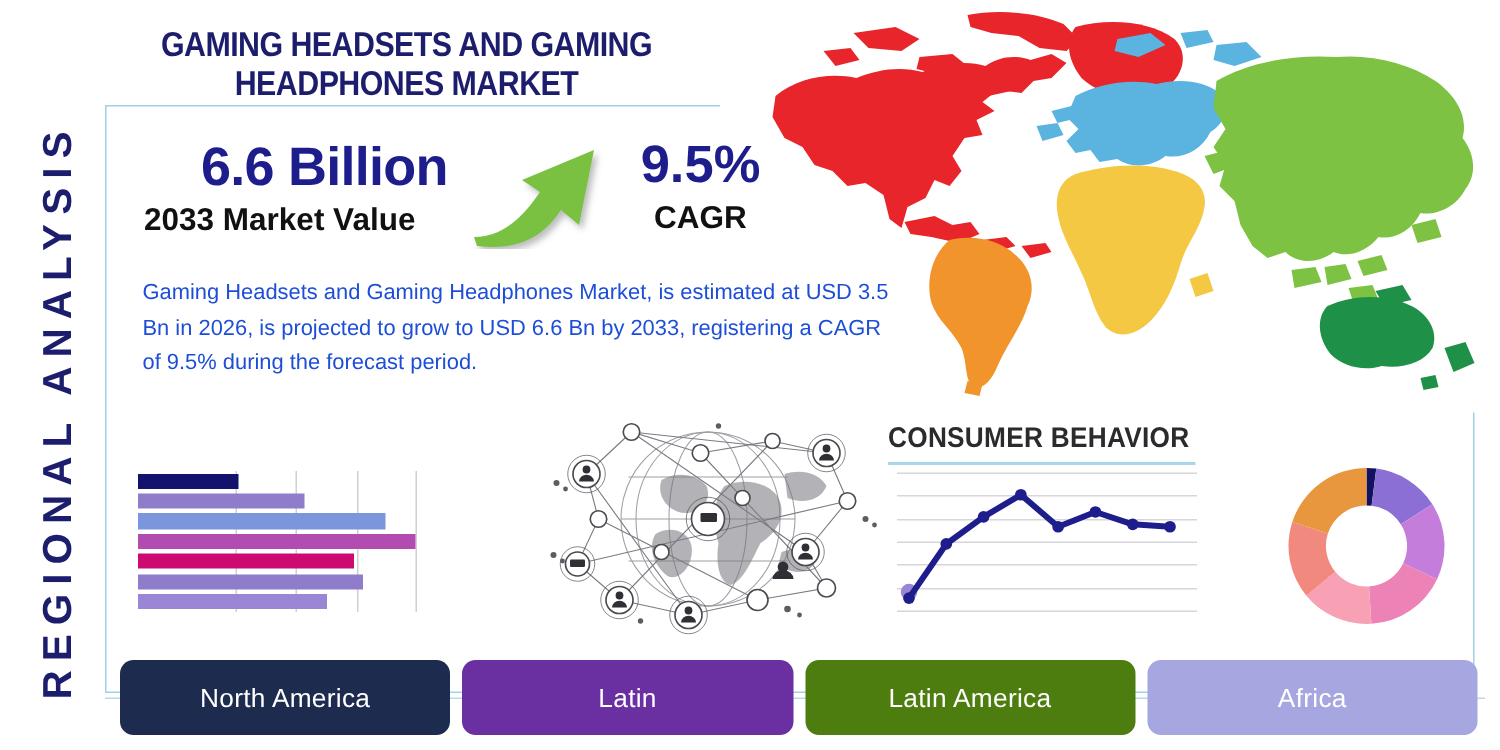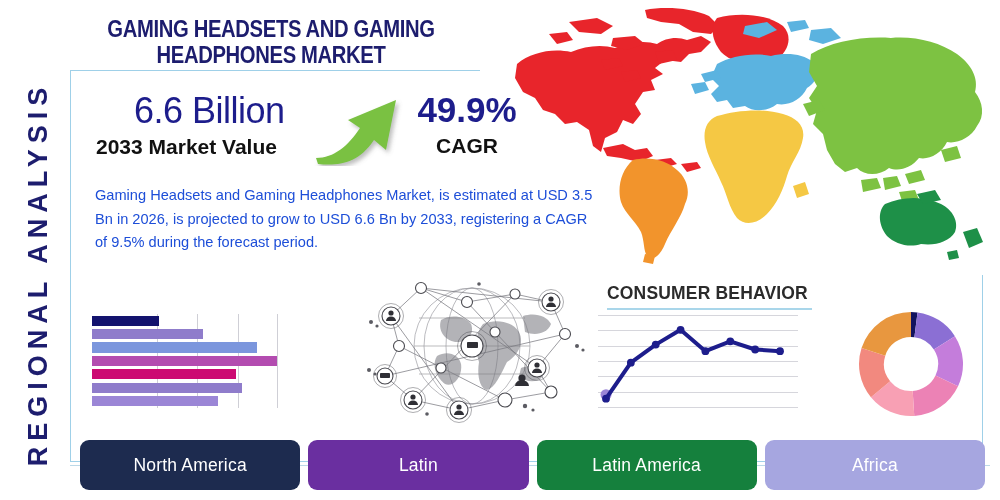--- a/index.html
+++ b/index.html
@@ -39,21 +39,21 @@
   }
   .frame-mask{
     position:absolute;left:480px;top:60px;width:515px;height:215px;
     background:#fff;
   }
 
   
   .kpi{position:absolute;left:96px;top:92px;width:400px;height:76px;}
   .kpi-big{
     position:absolute;left:38px;top:-2px;
-    font-size:36px;font-weight:400;color:#1d1d8c;
+    font-size:36px;font-weight:700;color:#1d1d8c;
     font-family:"Liberation Sans Narrow","Liberation Sans",sans-serif;
     letter-spacing:-0.5px;
     text-align:right;
   }
   .kpi-sub{
     position:absolute;left:0px;top:43px;
     font-size:21px;font-weight:700;color:#111;
     font-family:"Liberation Sans Narrow","Liberation Sans",sans-serif;
   }
   .kpi2{position:absolute;left:402px;top:92px;width:130px;text-align:center;}
@@ -139,21 +139,21 @@
       <defs>
         <filter id="sh" x="-30%" y="-30%" width="180%" height="180%">
           <feDropShadow dx="2.5" dy="3" stdDeviation="2.2" flood-color="#6f6f6f" flood-opacity="0.45"></feDropShadow>
         </filter>
       </defs>
       <path d="M4 74 C 22 74, 36 62, 48 44 L 36 36 L 84 16 L 74 66 L 62 56 C 46 80, 26 82, 6 80 Z" fill="#7ac143" filter="url(#sh)"></path>
     </svg>
   </div>
 
   <div class="kpi2">
-    <div class="kpi2-big">49.9%</div>
+    <div class="kpi2-big">9.5%</div>
     <div class="kpi2-sub">CAGR</div>
   </div>
 
   <div class="para">Gaming Headsets and Gaming Headphones Market, is estimated at USD 3.5 Bn in 2026, is projected to grow to USD 6.6 Bn by 2033, registering a CAGR of 9.5% during the forecast period.</div>
 
   <div class="worldmap">
     <svg viewBox="0 0 495 258" width="495" height="258">
 
       <g fill="#e8252b">
         <path d="M12 56 C 26 44, 48 40, 66 44 C 80 38, 96 36, 110 40 C 124 34, 140 32, 152 36
@@ -328,21 +328,21 @@
         <circle cx="72" cy="142" r="1.8"></circle>
           <circle cx="124" cy="12" r="1.8"></circle>
       </g>
       <g fill="#2f2f35">
         <path d="M160 114 a7 6 0 0 1 14 0 z"></path>
           <circle cx="167" cy="106" r="3.6"></circle>
       </g>
     </svg>
   </div>
 
-  <div class="sec" style="left:592px;top:282px;width:205px;margin-left:15px;">
+  <div class="sec" style="left:592px;top:282px;width:205px;">
     <div class="sec-title">CONSUMER BEHAVIOR</div>
     <div class="sec-rule"></div>
   </div>
 
   <div class="linechart">
     <div class="lc-grid">
         <i style="top: 3px;"></i>
         <i style="top: 18.3333px;"></i>
         <i style="top: 33.6667px;"></i>
         <i style="top: 49px;"></i>
@@ -395,17 +395,17 @@
        L 55.99999999999999 28.96
        A 27.04 27.04 0 0 0 30.28343179937905 47.64418047210141 Z" fill="#e8973f"></path>
       </svg>
   </div>
 
   <div class="connector" style="left:70px;width:920px;"></div>
 
   <div class="regions">
       <div class="region-btn" style="background: rgb(29, 43, 79);">North America</div>
       <div class="region-btn" style="background: rgb(106, 47, 160);">Latin</div>
-      <div class="region-btn" style="background: #15803d;">Latin America</div>
+      <div class="region-btn" style="background: #4d7c0f;">Latin America</div>
       <div class="region-btn" style="background: rgb(166, 166, 224);">Africa</div>
     </div>
 
 </div>
 
 </body></html>

